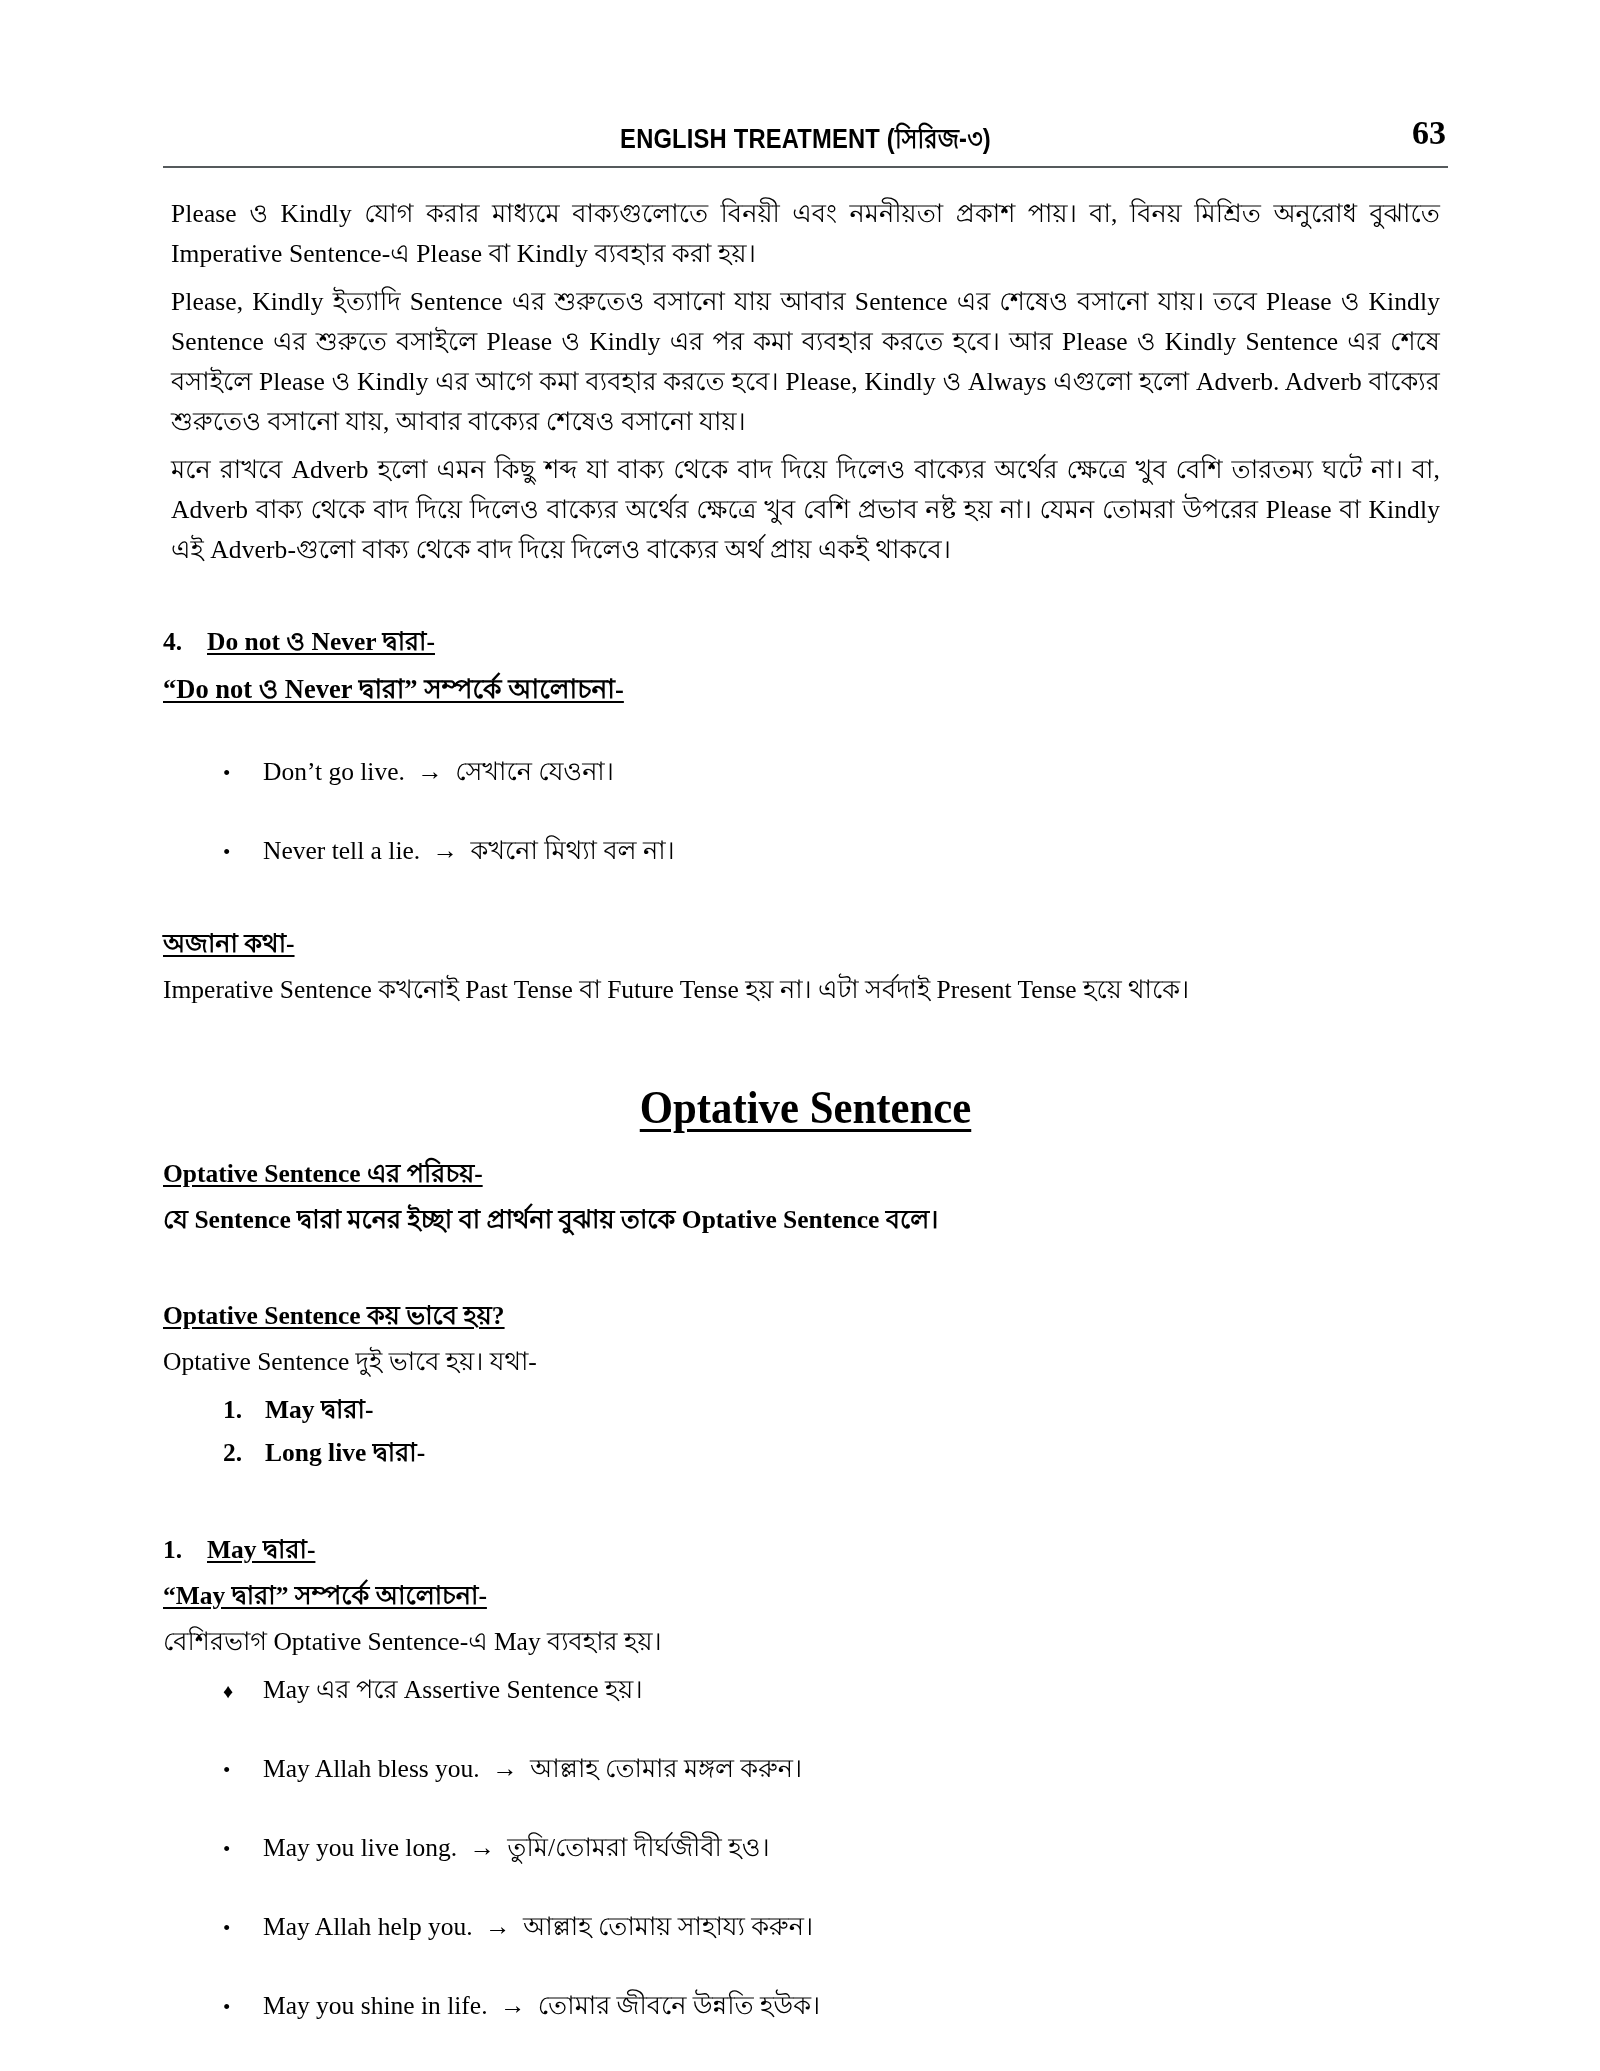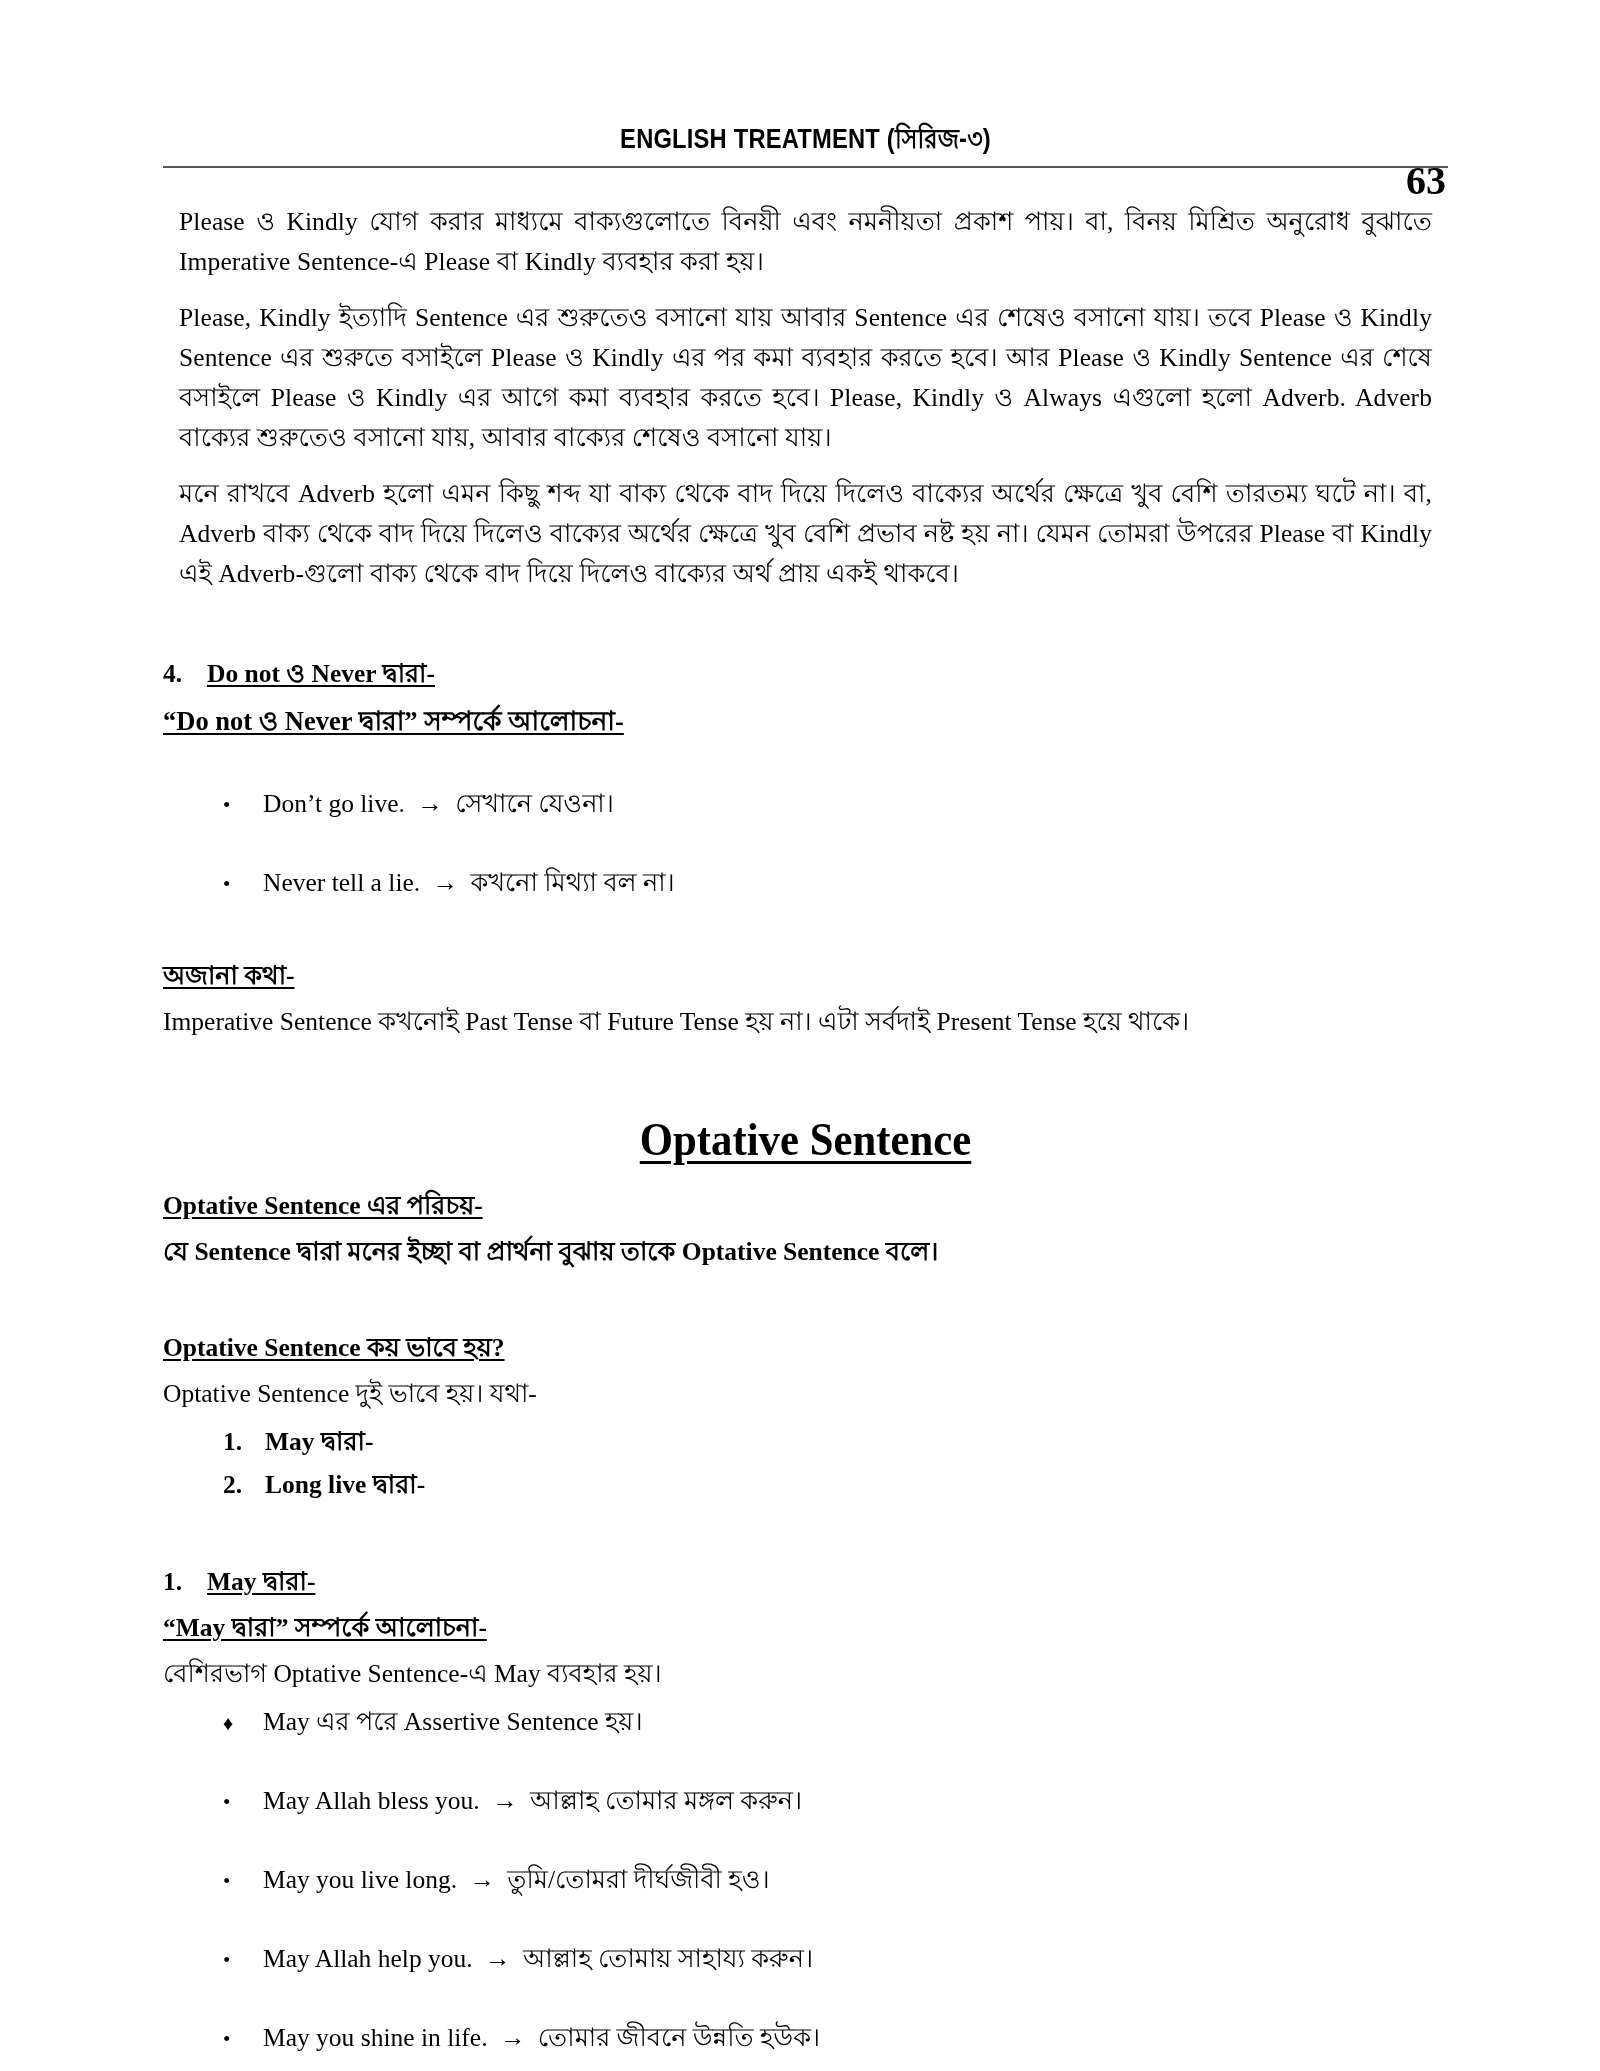--- a/index.html
+++ b/index.html
@@ -46,38 +46,37 @@
     letter-spacing: 0.2px;
     transform: scaleX(0.88);
     transform-origin: center top;
   }
   .header-pageno {
     position: absolute;
     right: 2px;
     top: -4px;
     font-family: "Liberation Serif", serif;
     font-weight: bold;
-    font-size: 40px;
-    margin-top: 43px;
+    font-size: 34px;
   }
   .header-rule {
     position: absolute;
     left: 0;
     right: 0;
     top: 48px;
     border-top: 2px solid #555a5c;
   }
 
   
   .para {
     font-size: 25.5px;
     line-height: 40px;
     text-align: justify;
     text-justify: inter-word;
-    margin: 16px;
+    margin: 8px;
     padding: 0;
     letter-spacing: 0.1px;
   }
   .para + .para { margin-top: 0; }
 
   .plainline {
     font-size: 25.5px;
     line-height: 40px;
     margin: 0;
   }

